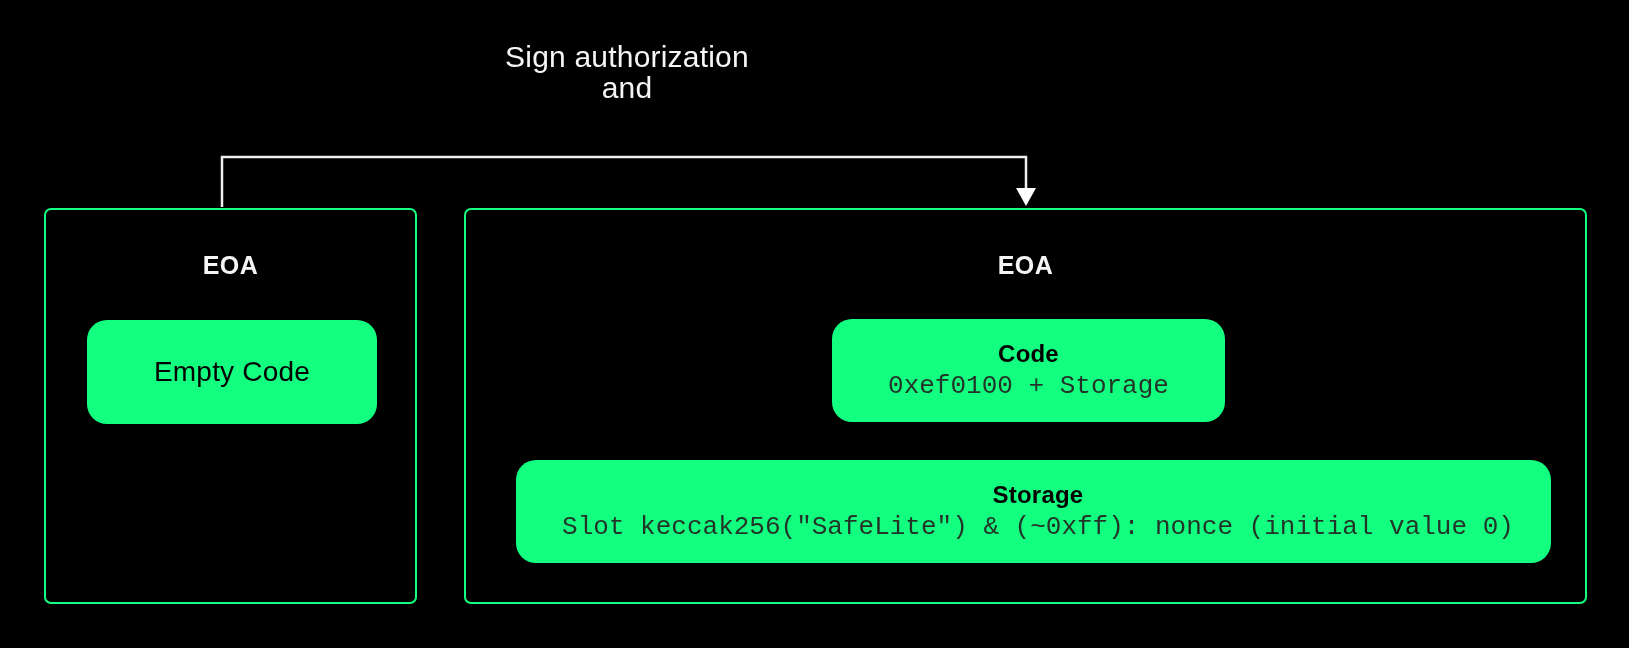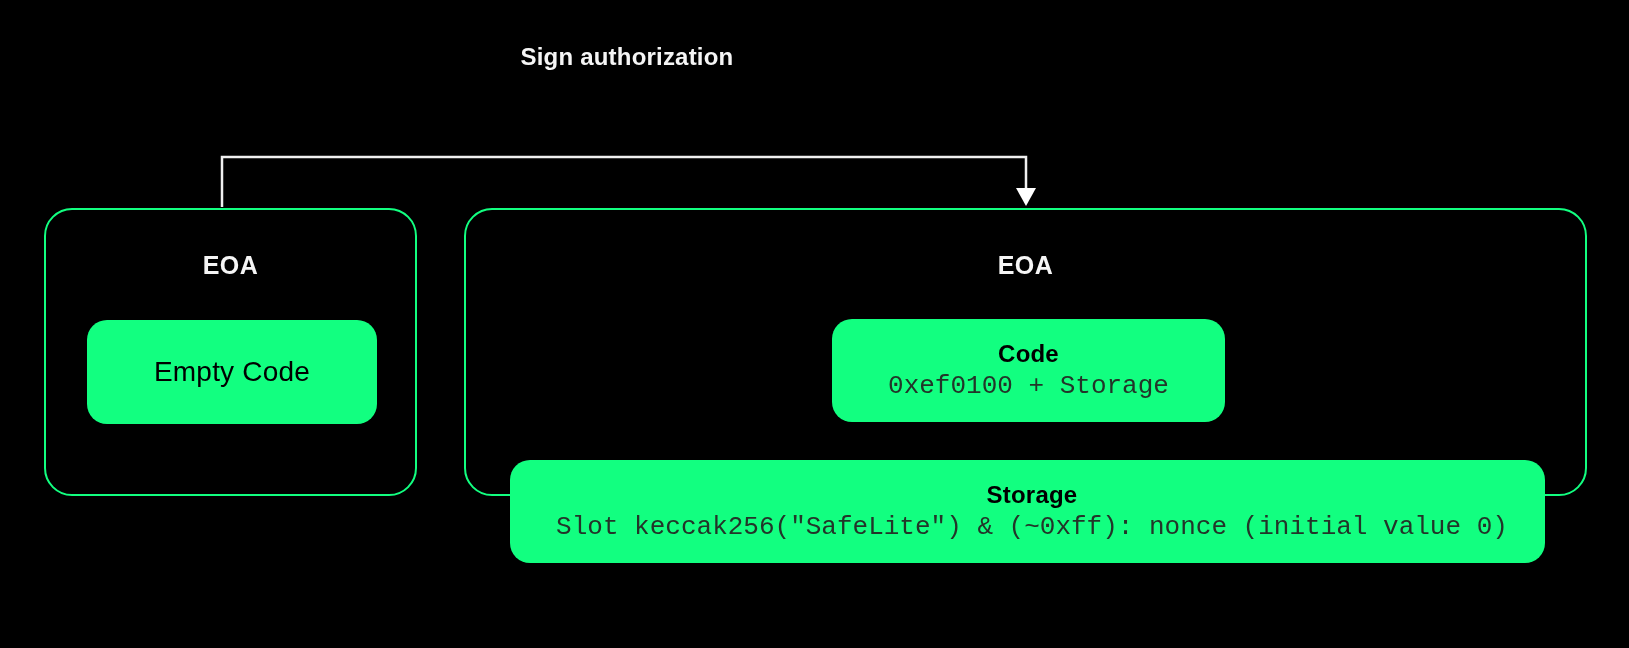--- a/index.html
+++ b/index.html
@@ -25,41 +25,41 @@
     background: var(--bg);
   }
 
   
   .arrow-label {
     position: absolute;
     left: 427px; top: 41px;
     width: 400px;
     text-align: center;
     color: var(--white);
-    font-size: 24px;
+    font-size: 30px;
     line-height: 31px;
-    font-weight: 700;
+    font-weight: 400;
     letter-spacing: 0.2px;
   }
 
   
   .arrow-svg {
     position: absolute;
     left: 0; top: 0;
     width: 1629px; height: 648px;
     pointer-events: none;
   }
 
   
   .eoa-box {
     position: absolute;
     top: 208px;
-    height: 288px;
+    height: 396px;
     border: 2px solid var(--green);
-    border-radius: 28px;
+    border-radius: 7px;
     background: var(--bg);
   }
   .eoa-box.before { left: 44px;  width: 373px; }
   .eoa-box.after  { left: 464px; width: 1123px; }
 
   .eoa-title {
     position: absolute;
     top: 40px; left: 0;
     width: 100%;
     text-align: center;
@@ -102,29 +102,30 @@
     font-weight: 400;
     white-space: nowrap;
   }
 
   
   .pill.empty-code    { left: 41px; top: 110px; width: 290px; height: 104px; text-align: right; }
   .pill.empty-storage { left: 41px; top: 250px; width: 290px; height: 104px; }
 
   
   .pill.code    { left: 366px; top: 109px; width: 393px;  height: 103px; text-align: center; }
-  .pill.storage { left: 44px;  top: 250px; width: 1035px; height: 103px; padding-left: 9px; }
+  .pill.storage { left: 50px;  top: 250px; width: 1035px; height: 103px; padding-left: 9px; }
 </style>
 </head>
 <body>
 
 <div class="canvas">
 
   <div class="arrow-label">
     <div>Sign authorization</div>
+    <div>and</div>
   </div>
 
   <svg class="arrow-svg" viewBox="0 0 1629 648" xmlns="http://www.w3.org/2000/svg">
     <polyline points="222,207 222,157 1026,157 1026,189" fill="none" stroke="#f0f0f0" stroke-width="2.5"></polyline>
     <polygon points="1016,188 1036,188 1026,206" fill="#ffffff"></polygon>
   </svg>
 
   <div class="eoa-box before">
     <div class="eoa-title">EOA</div>
 

